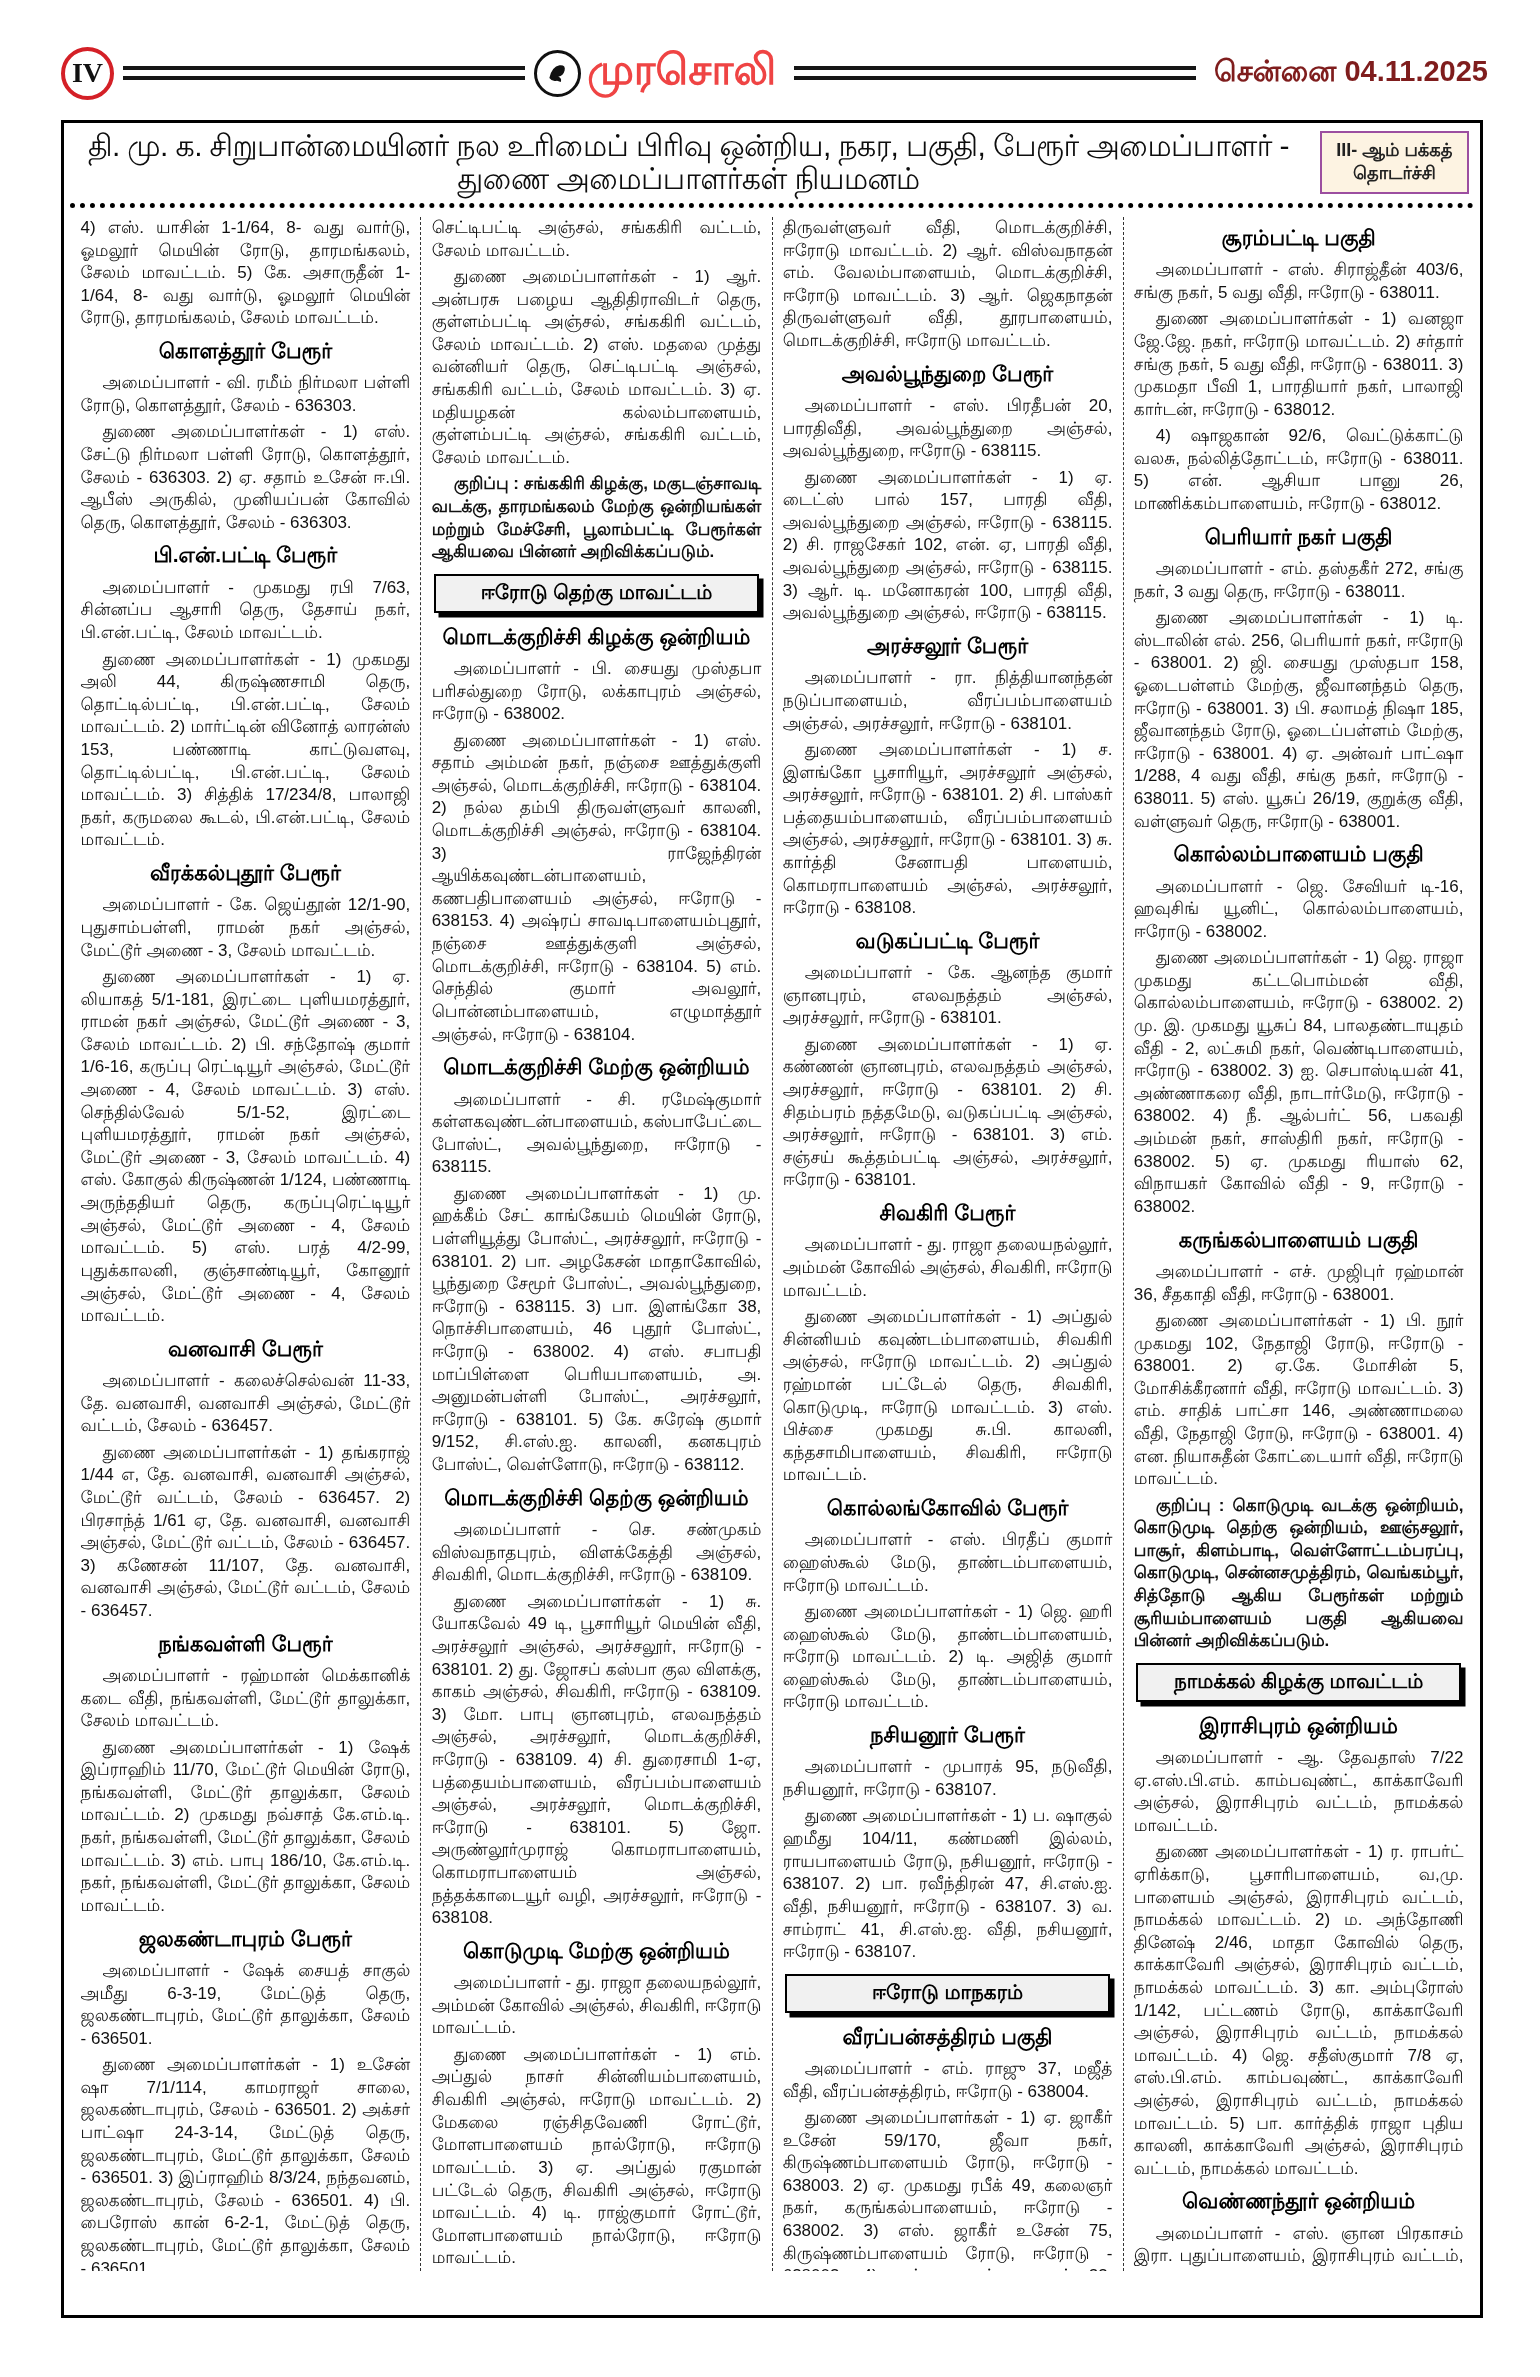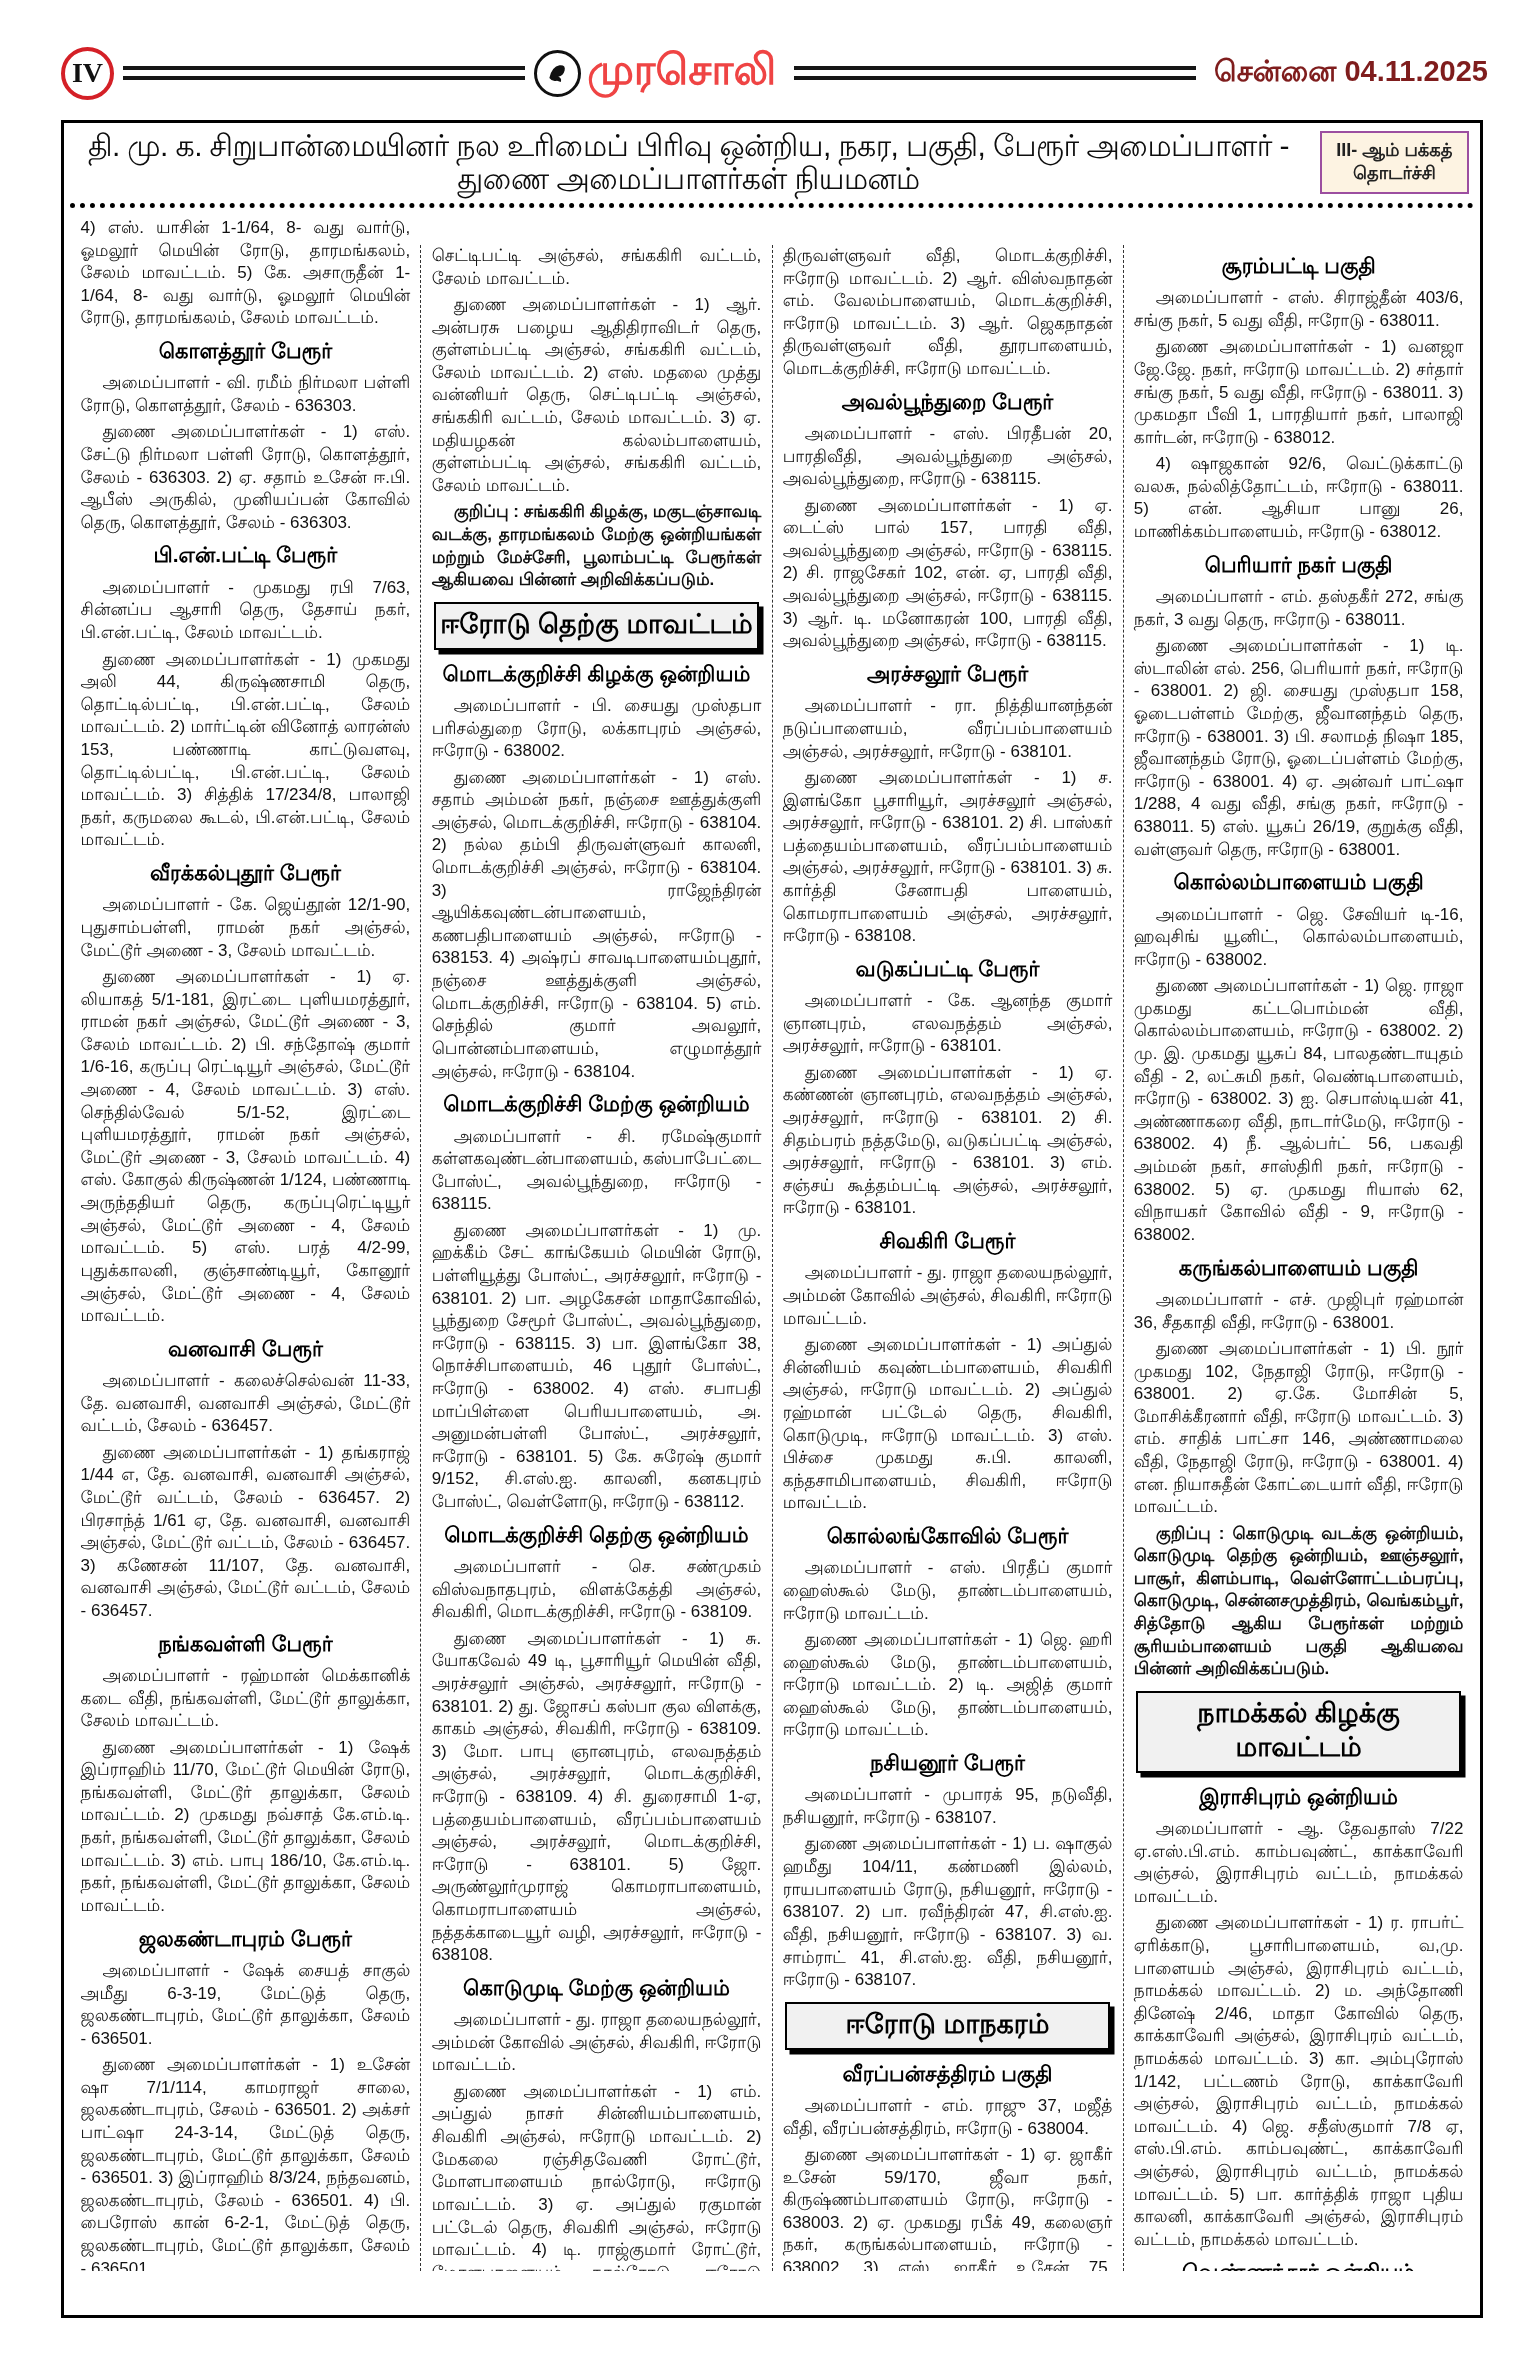--- a/index.html
+++ b/index.html
@@ -27,29 +27,29 @@
   #headline{flex:1 1 auto;font-size:30px;line-height:1.1;font-weight:normal;color:#0d0d0d;
             text-align:center;letter-spacing:-0.6px;}
   #cont-from{flex:0 0 auto;width:139px;margin-left:19px;border:2.6px solid #9c4ea0;
              background:#fdf3e2;text-align:center;padding:6.4px 2.6px;font-weight:bold;
              font-size:18px;line-height:1.3;color:#222;}
   #dotted-rule{margin:3.8px 6.4px 0 6.4px;border-bottom:5.7px dotted #000;height:0;}
 
   
   #cols{display:flex;align-items:stretch;height:2063px;overflow:hidden;padding:9px 6.4px 0 6.4px;box-sizing:border-box;}
   .col{flex:1 1 0;padding:0 10.2px;overflow:hidden;}
-  .col + .col{border-left:1.9px dashed #333;margin-top:28px;}
+  .col + .col{border-left:1.9px dashed #333;}
 
   .para{font-size:17px;line-height:1.33;text-align:justify;margin:0 0 3.8px 0;
         text-indent:22px;word-break:break-word;}
   .para.cont{text-indent:0;}
   .para.note{font-weight:bold;text-indent:22px;}
   .sec-h{font-size:21px;font-weight:bold;text-align:center;margin:9px 0 6.4px 0;color:#000;}
   .boxed-h{border:2.6px solid #000;box-shadow:4.5px 4.5px 0 #000;background:#f1f1f1;
-           font-size:27px;font-weight:bold;text-align:center;padding:5.1px 2.6px;margin:10.2px 2.6px 11.5px 2.6px;color:#000;}
+           font-size:20px;font-weight:bold;text-align:center;padding:5.1px 2.6px;margin:10.2px 2.6px 11.5px 2.6px;color:#000;}
 </style>
 </head>
 <body>
 
 <div id="page">
 
   <div id="masthead">
     <div id="page-badge">IV</div>
     <div class="double-rule"></div>
     <div id="mast-logo">

